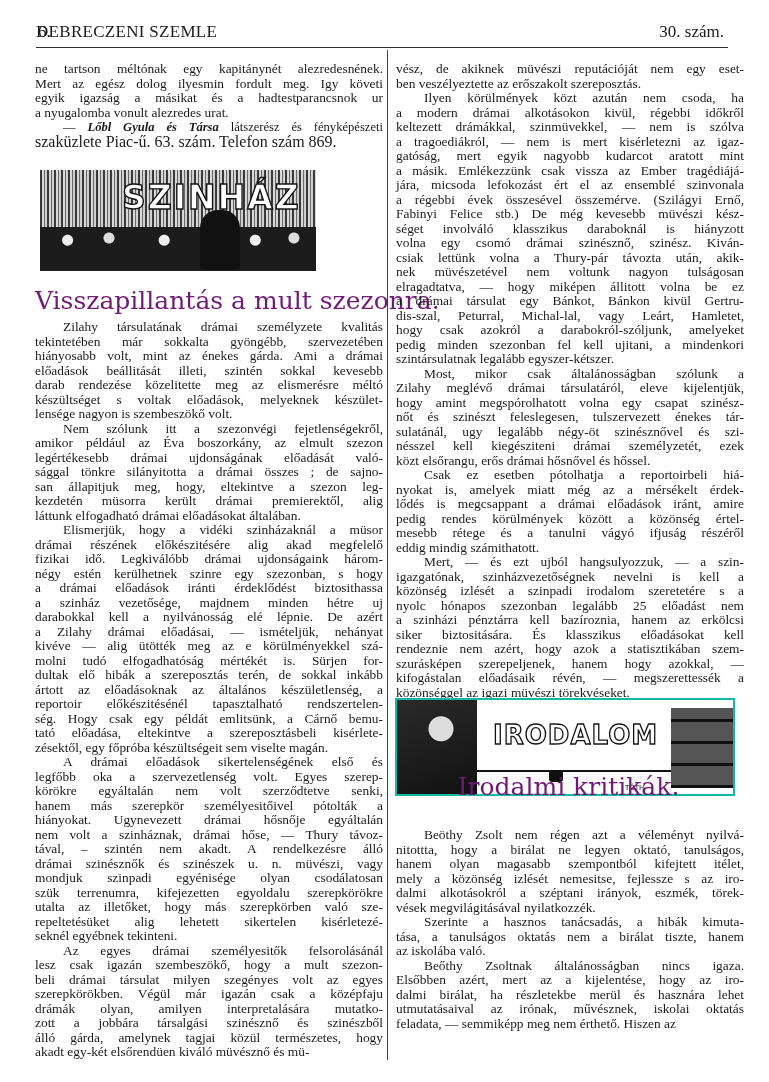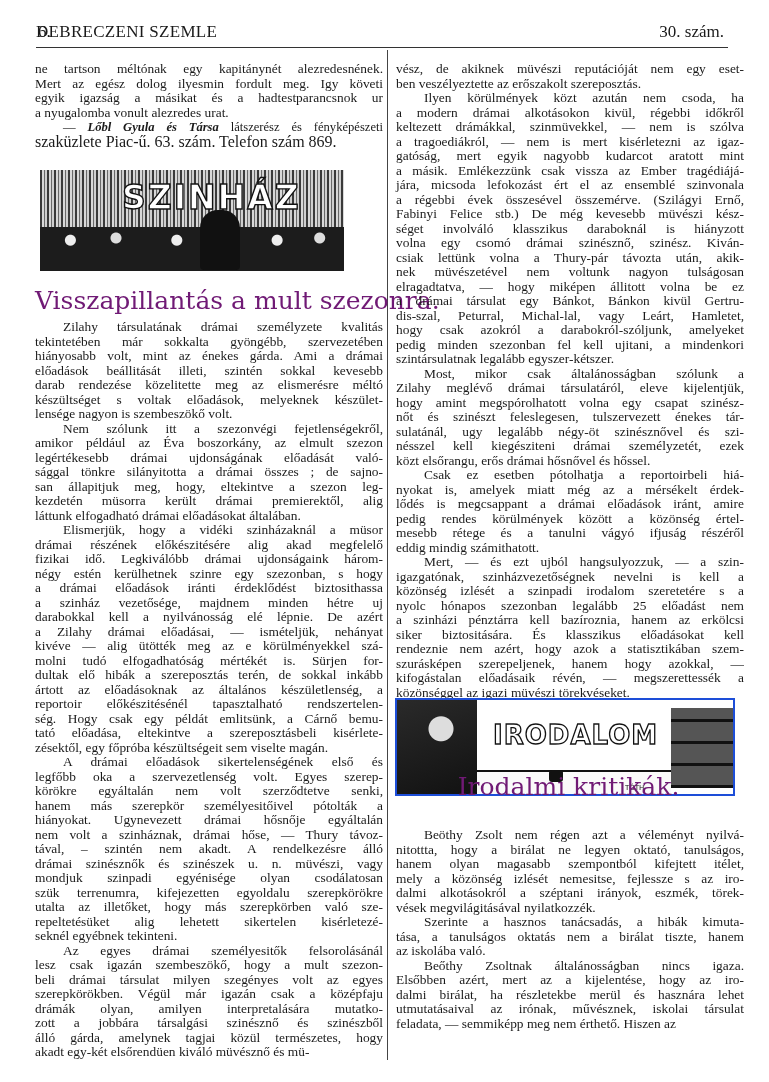--- a/index.html
+++ b/index.html
@@ -19,37 +19,37 @@
   .col .ln.last { text-align-last: left; }
   .b { font-weight: bold; }
   .i { font-style: italic; }
 
   .left-top { left: 35px; top: 62px; }
   .left-main { left: 35px; top: 320px; }
   .right-top { left: 396px; top: 62px; }
   .right-bottom { left: 396px; top: 828px; }
 
   .banner { position: absolute; background: #222; overflow: hidden; }
-  .banner-szinhaz { left: 40px; top: 170px; width: 304px; height: 101px;
+  .banner-szinhaz { left: 40px; top: 170px; width: 276px; height: 101px;
      background: repeating-linear-gradient(90deg, #3a3a3a 0 2px, #d8d8d8 2px 4px, #6a6a6a 4px 5px, #cfcfcf 5px 7px); }
   .banner-szinhaz .audience { position: absolute; left: 0; right: 0; bottom: 0; height: 44px;
      background: radial-gradient(circle at 10% 30%, #eee 0 5px, transparent 6px),
                  radial-gradient(circle at 25% 25%, #ddd 0 5px, transparent 6px),
                  radial-gradient(circle at 45% 30%, #eee 0 5px, transparent 6px),
                  radial-gradient(circle at 60% 25%, #ddd 0 5px, transparent 6px),
                  radial-gradient(circle at 78% 30%, #eee 0 5px, transparent 6px),
                  radial-gradient(circle at 92% 25%, #ddd 0 5px, transparent 6px),
                  #1c1c1c; }
   .banner-szinhaz .figure { position: absolute; left: 160px; top: 40px; width: 40px; height: 60px;
      background: #111; border-radius: 18px 18px 4px 4px; }
   .banner-szinhaz .label { position: absolute; left: 82px; top: 10px; width: 160px; height: 36px;
      font-family: "DejaVu Sans", sans-serif; font-size: 33px; line-height: 36px; letter-spacing: 2px;
      color: #fff; -webkit-text-stroke: 1.4px #111; text-align: center; font-weight: bold; }
 
-  .banner-irodalom { left: 395px; top: 698px; width: 340px; height: 98px; background: #fff; border: 2px solid #1d4ed8; box-sizing: border-box; }
+  .banner-irodalom { left: 395px; top: 698px; width: 340px; height: 98px; background: #fff; border: 2px solid #14b8a6; box-sizing: border-box; }
   .banner-irodalom .man { position: absolute; left: 0; top: 0; width: 80px; height: 96px;
      background: radial-gradient(circle at 55% 30%, #ddd 0 12px, transparent 13px),
                  linear-gradient(160deg, #2a2a2a, #111); }
   .banner-irodalom .shelf { position: absolute; right: 0; top: 8px; width: 62px; height: 80px;
      background: repeating-linear-gradient(0deg, #111 0 3px, #555 3px 22px), #333; }
   .banner-irodalom .desk { position: absolute; left: 80px; right: 62px; bottom: 0; height: 22px;
      border-top: 2px solid #111; background: #fafafa; }
   .banner-irodalom .ink { position: absolute; left: 152px; top: 70px; width: 14px; height: 12px; background: #111; border-radius: 3px; }
   .banner-irodalom .label { position: absolute; left: 96px; top: 18px; width: 130px; height: 34px;
      font-family: "DejaVu Sans", sans-serif; font-size: 26px; font-weight: bold; line-height: 34px;
@@ -206,15 +206,15 @@
     <span class="ln">hanem olyan magasabb szempontból kifejtett itélet,</span>
     <span class="ln">mely a közönség izlését nemesitse, fejlessze s az iro-</span>
     <span class="ln">dalmi alkotásokról a széptani irányok, eszmék, törek-</span>
     <span class="ln last">vések megvilágitásával nyilatkozzék.</span>
     <span class="ln" style="padding-left: 28px;">Szerinte a hasznos tanácsadás, a hibák kimuta-</span>
     <span class="ln">tása, a tanulságos oktatás nem a birálat tiszte, hanem</span>
     <span class="ln last">az iskolába való.</span>
     <span class="ln" style="padding-left: 28px;">Beőthy Zsoltnak általánosságban nincs igaza.</span>
     <span class="ln">Elsőbben azért, mert az a kijelentése, hogy az iro-</span>
     <span class="ln">dalmi birálat, ha részletekbe merül és hasznára lehet</span>
-    <span class="ln">utmutatásaival az irónak, művésznek, iskolai társulat</span>
+    <span class="ln">utmutatásaival az irónak, művésznek, iskolai oktatás</span>
     <span class="ln last">feladata, — semmiképp meg nem érthető. Hiszen az</span>
   </div>
 
 </body></html>

